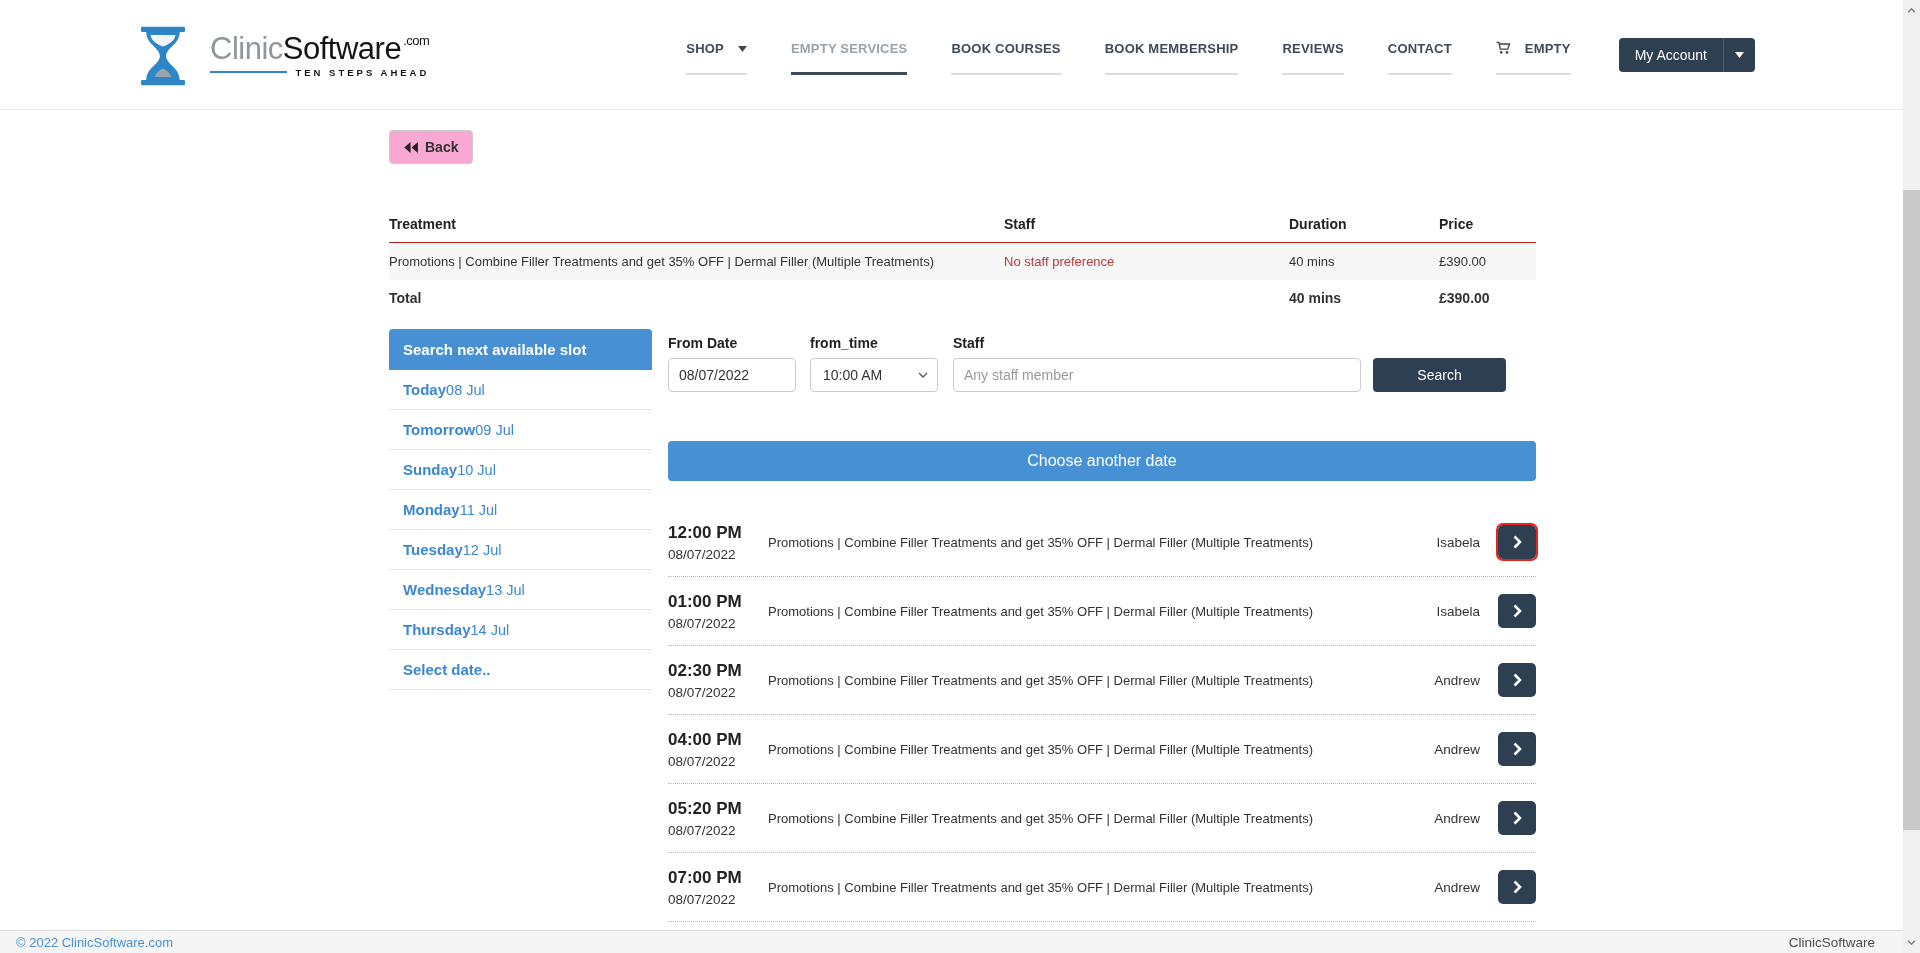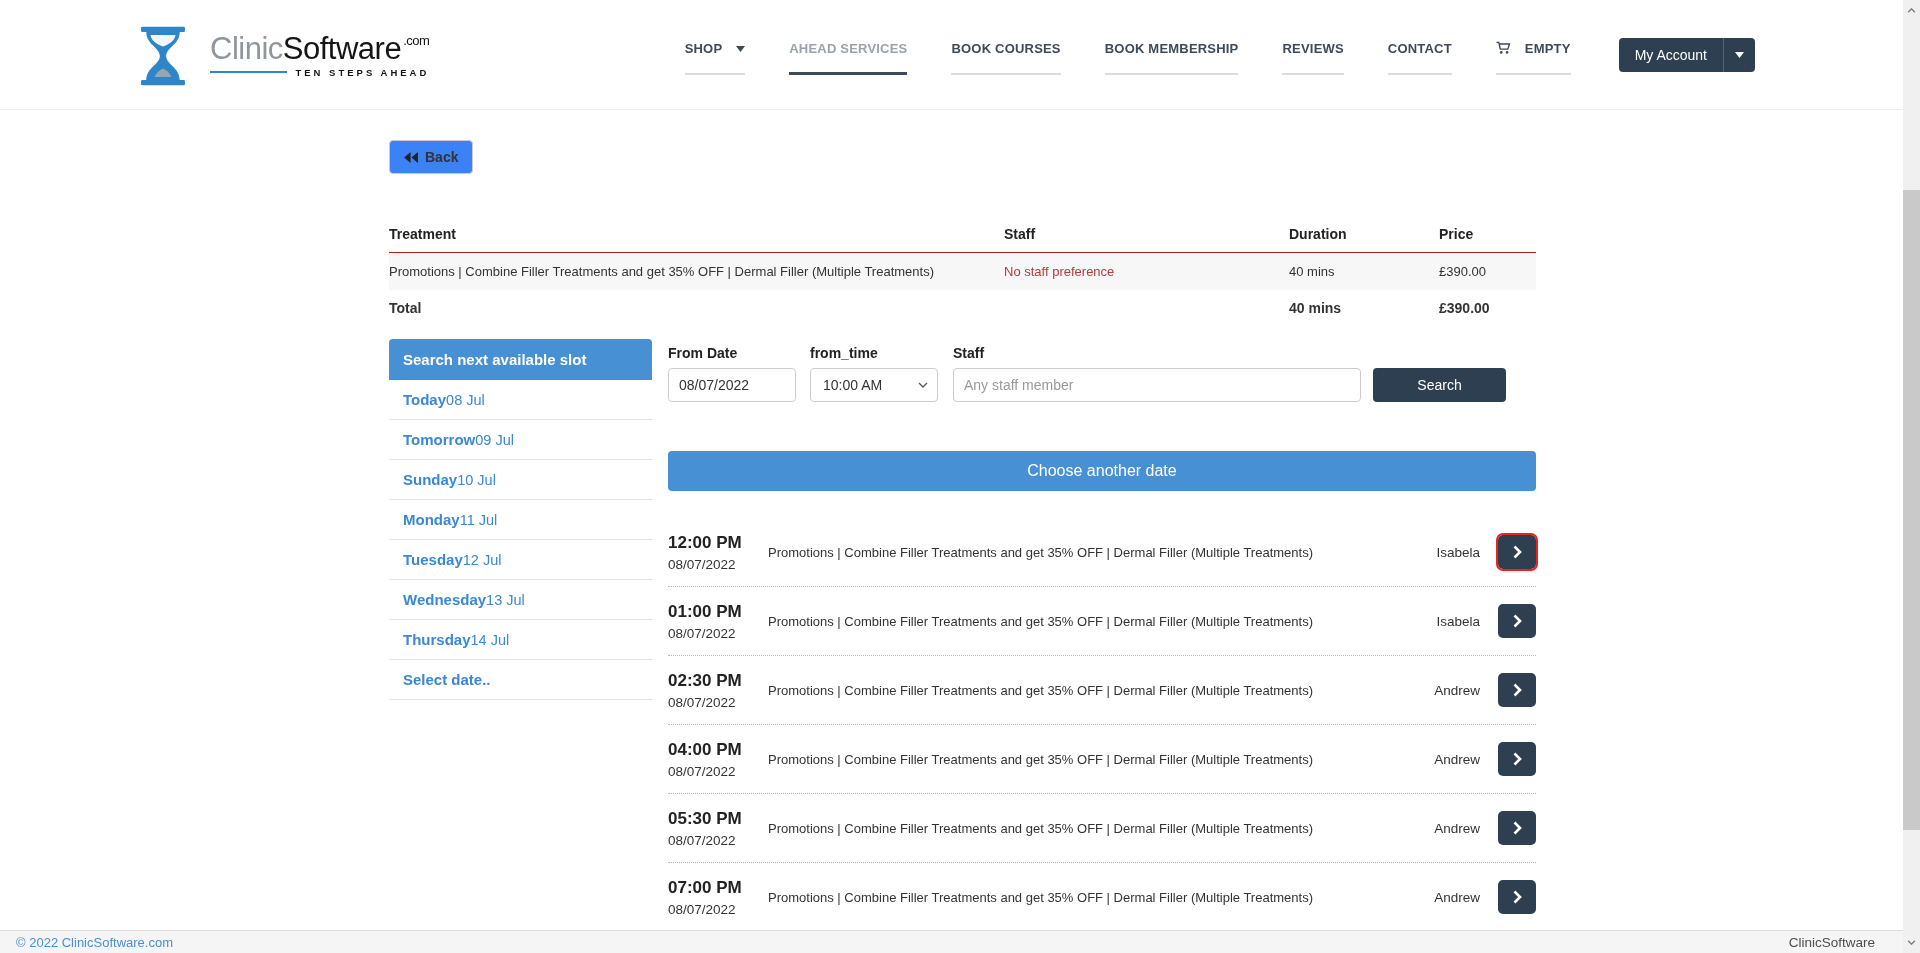--- a/index.html
+++ b/index.html
@@ -25,21 +25,21 @@
   .nav-item.active { color:#9aa2ab; border-bottom:3px solid #3e4a56; padding-bottom:16px; }
   .nav-caret { margin-top:2px; }
 
   .account-wrap { margin-right:165px; }
   .account-btn { display:flex; background:#2d3f50; border-radius:4px; overflow:hidden; cursor:pointer; }
   .account-main { color:#fff; font-size:14px; padding:9px 16px; border-right:1px solid #55636f; }
   .account-caret { display:flex; align-items:center; padding:0 11px; }
 
   
   .container { width:1147px; margin-left:389px; }
-  .back-btn { margin-top:30px; display:inline-flex; align-items:center; gap:6px; background:#3b82f6;
+  .back-btn { margin-top:20px; display:inline-flex; align-items:center; gap:6px; background:#f9a8d4;
     border:1px solid #ccc; border-radius:4px; padding:8px 14px; font-size:14px; color:#333; cursor:pointer; font-weight:bold;}
 
   
   .order-table { margin-top:42px; width:100%; }
   .ot-row { display:grid; grid-template-columns:615px 285px 150px 1fr; align-items:center; }
   .ot-head { border-bottom:1px solid #b91c1c; }
   .ot-head > div { font-size:14px; font-weight:bold; color:#222; padding:10px 8px 10px 0; }
   .ot-data { background:#f7f7f7; }
   .ot-data > div { font-size:13px; padding:11px 8px 11px 0; }
   .ot-staff-pref { color:#b23c3c; }
@@ -122,21 +122,21 @@
   </div>
 
   <div class="nav">
     <div class="nav-item">
       <span>SHOP</span>
       <svg class="nav-caret" width="9" height="6" viewBox="0 0 9 6">
           <polygon points="0,0 9,0 4.5,6" fill="#3e4a56"></polygon>
         </svg>
     </div>
     <div class="nav-item active">
-      <span>AHEAD SERVICES</span>
+      <span>EMPTY SERVICES</span>
     </div>
     <div class="nav-item">
       <span>BOOK COURSES</span>
     </div>
     <div class="nav-item">
       <span>BOOK MEMBERSHIP</span>
     </div>
     <div class="nav-item">
       <span>REVIEWS</span>
     </div>
@@ -313,21 +313,21 @@
           <div class="slot-staff">Andrew</div>
           <button class="slot-go-btn">
             <svg width="9" height="14" viewBox="0 0 9 14">
                 <polyline points="1.5,1.5 7,7 1.5,12.5" fill="none" stroke="#fff" stroke-width="2.6"></polyline>
               </svg>
           </button>
         </div>
 
         <div class="slot-row">
           <div class="slot-time-block">
-            <div class="slot-time">05:30 PM</div>
+            <div class="slot-time">05:20 PM</div>
             <div class="slot-date">08/07/2022</div>
           </div>
           <div class="slot-treat">Promotions | Combine Filler Treatments and get 35% OFF | Dermal Filler (Multiple Treatments)</div>
           <div class="slot-staff">Andrew</div>
           <button class="slot-go-btn">
             <svg width="9" height="14" viewBox="0 0 9 14">
                 <polyline points="1.5,1.5 7,7 1.5,12.5" fill="none" stroke="#fff" stroke-width="2.6"></polyline>
               </svg>
           </button>
         </div>

